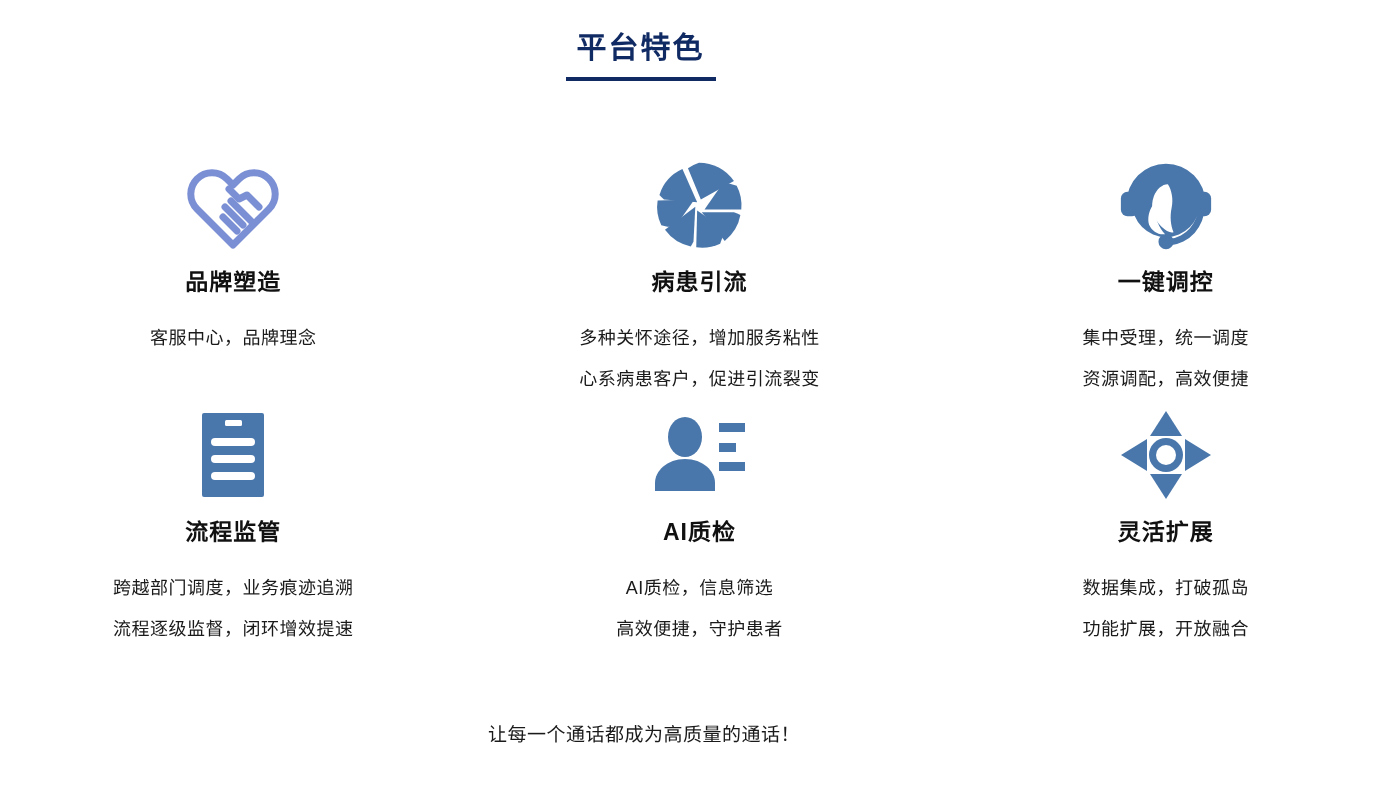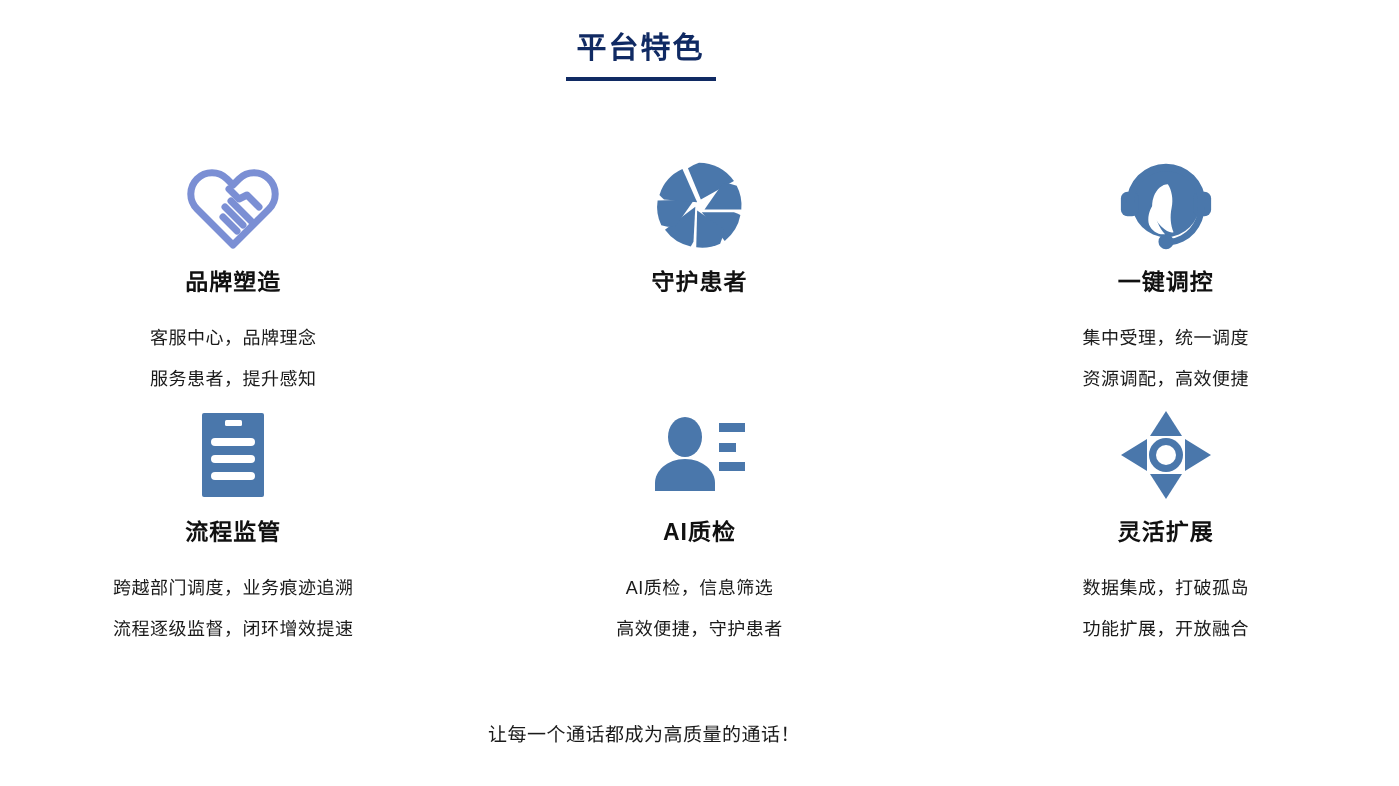--- a/index.html
+++ b/index.html
@@ -119,39 +119,42 @@
           <path d="M48 86 L12 50 A21 21 0 0 1 42 20 L48 26 L54 20 A21 21 0 0 1 84 50 L48 86 Z" fill="none" stroke="#7B8FD4" stroke-width="7" stroke-linejoin="round" stroke-linecap="round"></path>
           <path d="M44 30 L54 40 L62 36 L74 48" fill="none" stroke="#7B8FD4" stroke-width="7" stroke-linecap="round" stroke-linejoin="round"></path>
           <path d="M40 48 L58 66" fill="none" stroke="#7B8FD4" stroke-width="7" stroke-linecap="round"></path>
           <path d="M46 42 L66 62" fill="none" stroke="#7B8FD4" stroke-width="7" stroke-linecap="round"></path>
           <path d="M38 58 L52 72" fill="none" stroke="#7B8FD4" stroke-width="7" stroke-linecap="round"></path>
         </svg>
       </div>
       <div class="feature-title">品牌塑造</div>
       <div class="feature-desc">
         <div>客服中心，品牌理念</div>
-        <div>服务患者，提升感知</div>
       </div>
     </div>
 
     <div class="feature">
       <div class="icon-wrap">
         <svg width="92" height="92" viewBox="0 0 100 100" aria-hidden="true">
           <g fill="#4A77AB">
             <path d="M50 4 A46 46 0 0 1 88 24 L52 44 L38 10 A46 46 0 0 1 50 4 Z"></path>
             <path d="M91 29 A46 46 0 0 1 96 55 L56 55 L76 26 A46 46 0 0 1 91 29 Z"></path>
             <path d="M95 61 A46 46 0 0 1 78 89 L53 58 L88 58 A46 46 0 0 1 95 61 Z"></path>
             <path d="M73 92 A46 46 0 0 1 47 96 L48 56 L77 76 A46 46 0 0 1 73 92 Z"></path>
             <path d="M41 95 A46 46 0 0 1 13 77 L46 52 L44 90 A46 46 0 0 1 41 95 Z"></path>
             <path d="M9 72 A46 46 0 0 1 5 45 L45 44 L24 74 A46 46 0 0 1 9 72 Z"></path>
             <path d="M7 39 A46 46 0 0 1 32 11 L48 47 L12 44 A46 46 0 0 1 7 39 Z"></path>
           </g>
         </svg>
       </div>
-      <div class="feature-title">守护患者</div>
+      <div class="feature-title">病患引流</div>
+      <div class="feature-desc">
+        <div>多种关怀途径，增加服务粘性</div>
+        <div>心系病患客户，促进引流裂变</div>
+      </div>
     </div>
 
     <div class="feature">
       <div class="icon-wrap">
         <svg width="94" height="94" viewBox="0 0 100 100" aria-hidden="true">
           <g fill="#4A77AB">
             <circle cx="50" cy="48" r="36"></circle>
             <rect x="2" y="36" width="19" height="26" rx="7"></rect>
             <rect x="79" y="36" width="19" height="26" rx="7"></rect>
             <path d="M50 6 A42 42 0 0 0 8 48 L16 48 A34 34 0 0 1 50 14 A34 34 0 0 1 84 48 L92 48 A42 42 0 0 0 50 6 Z"></path>

